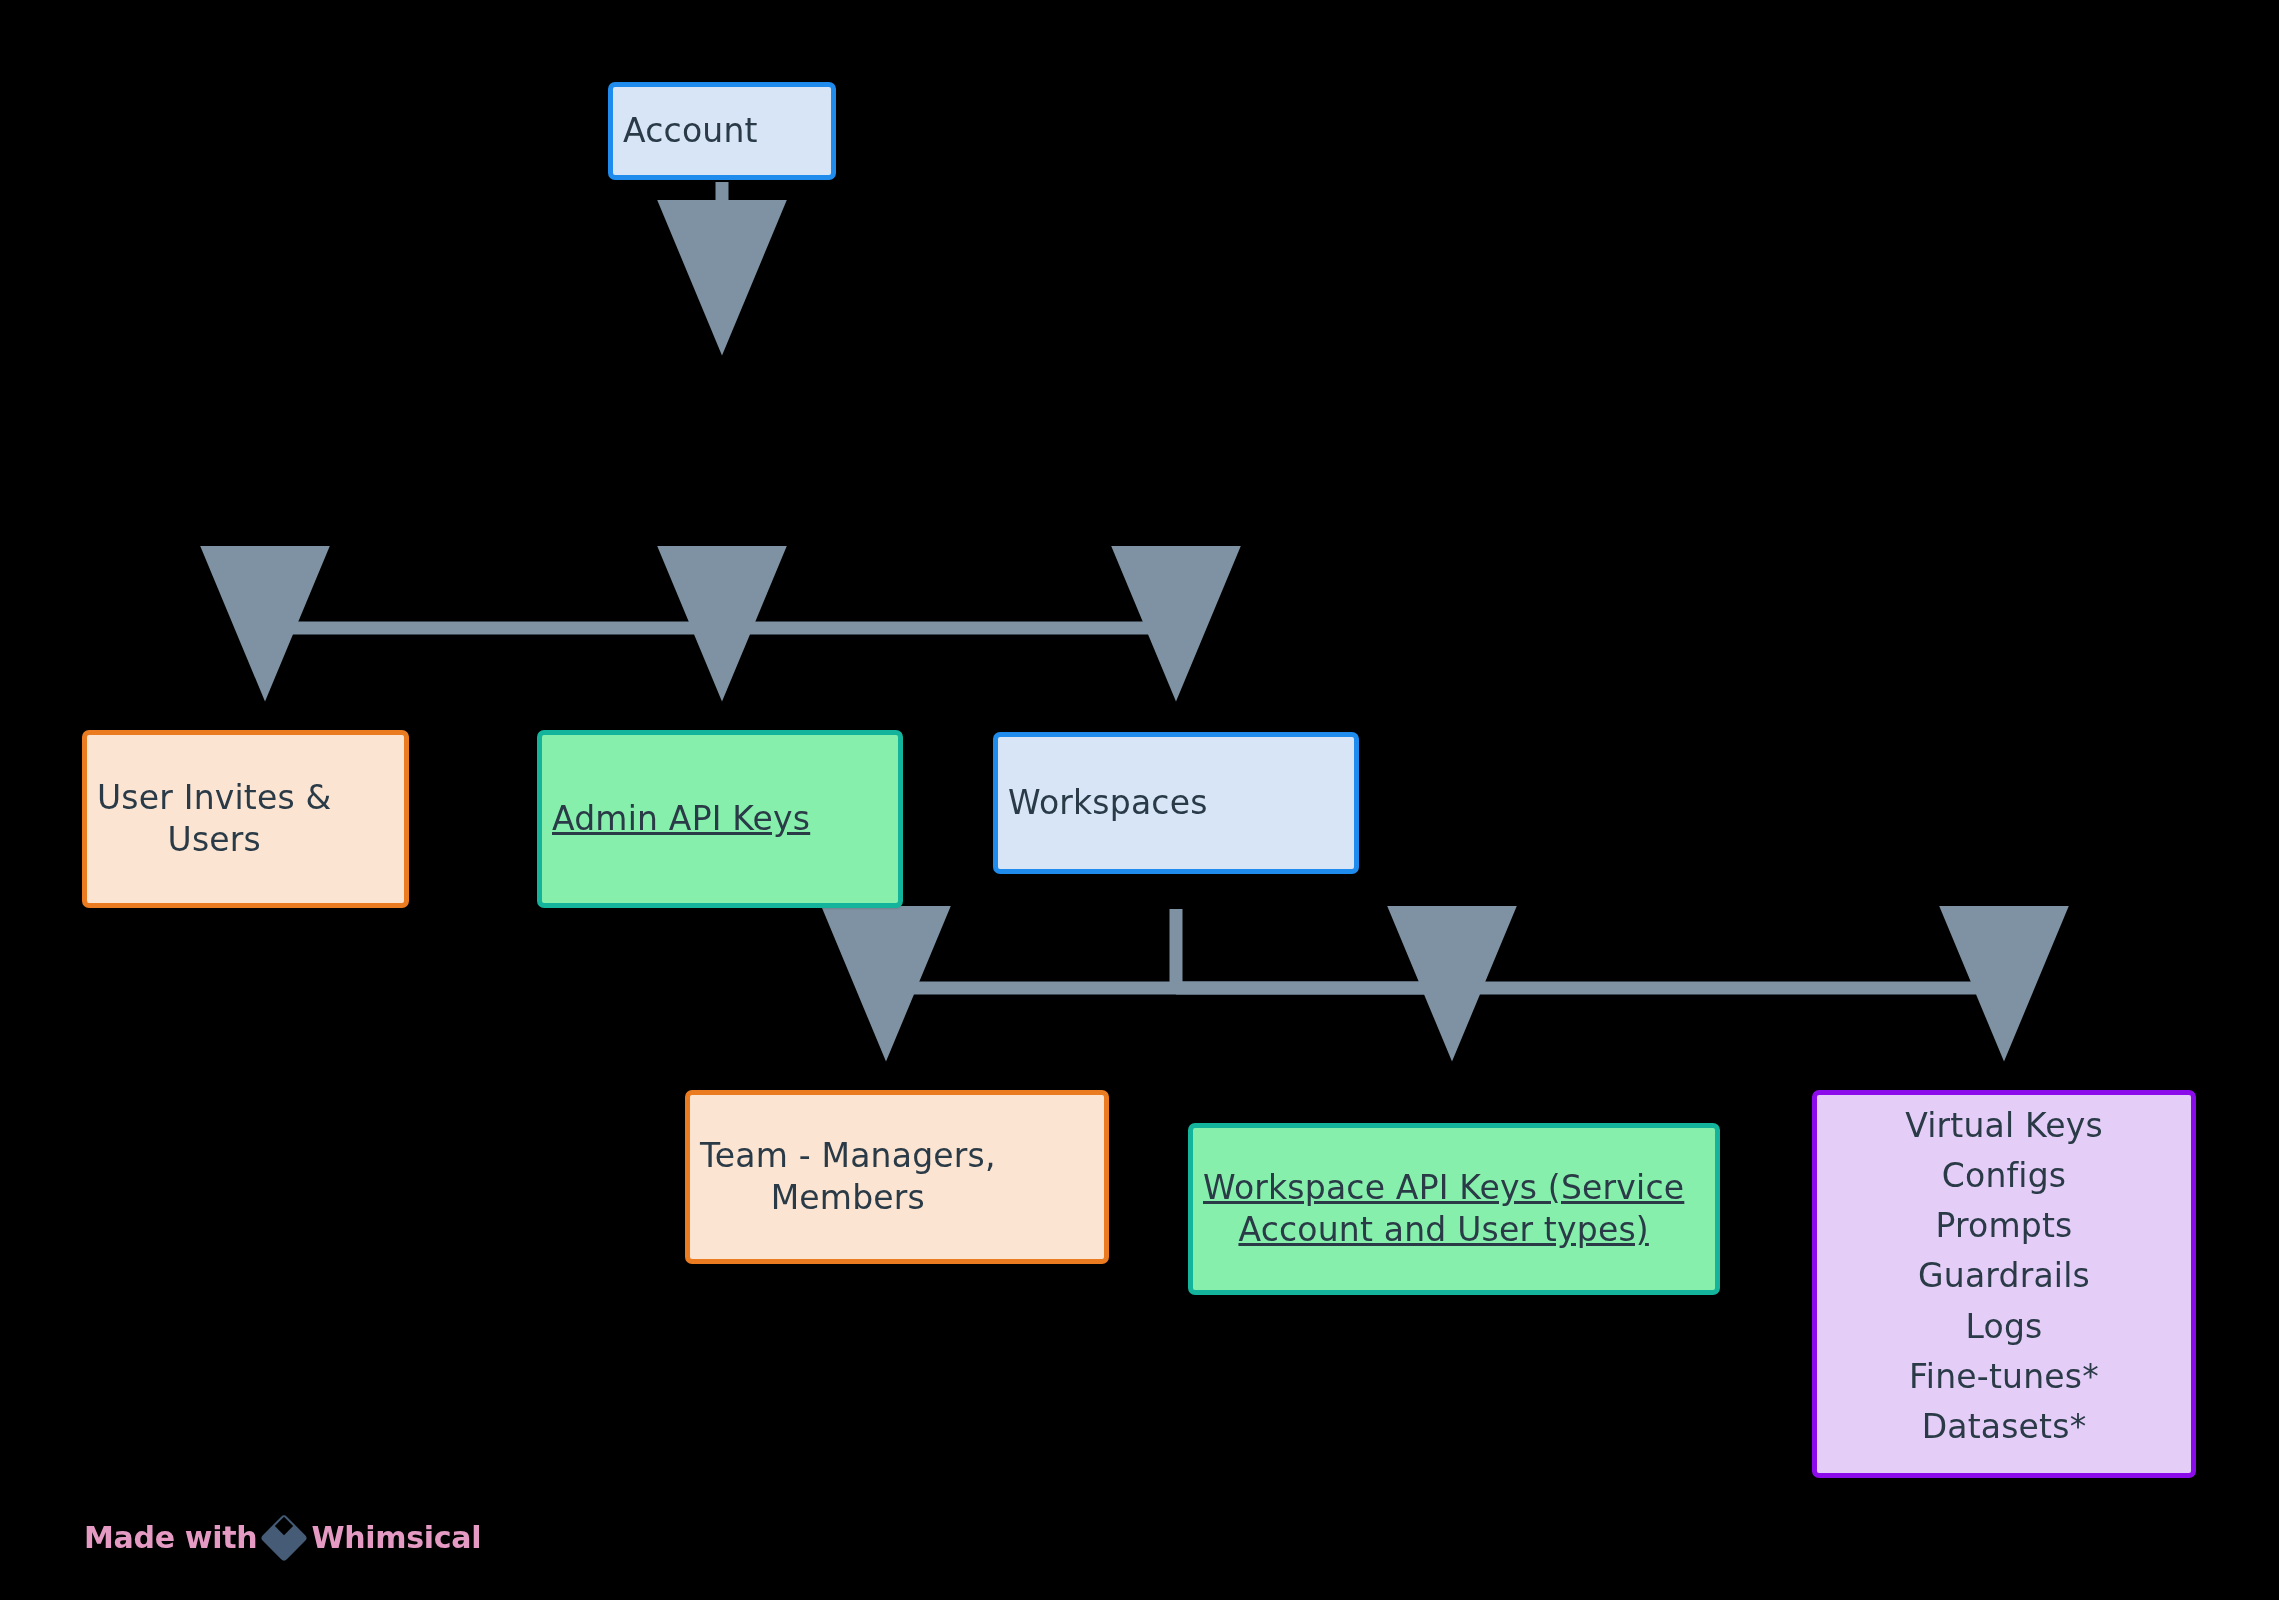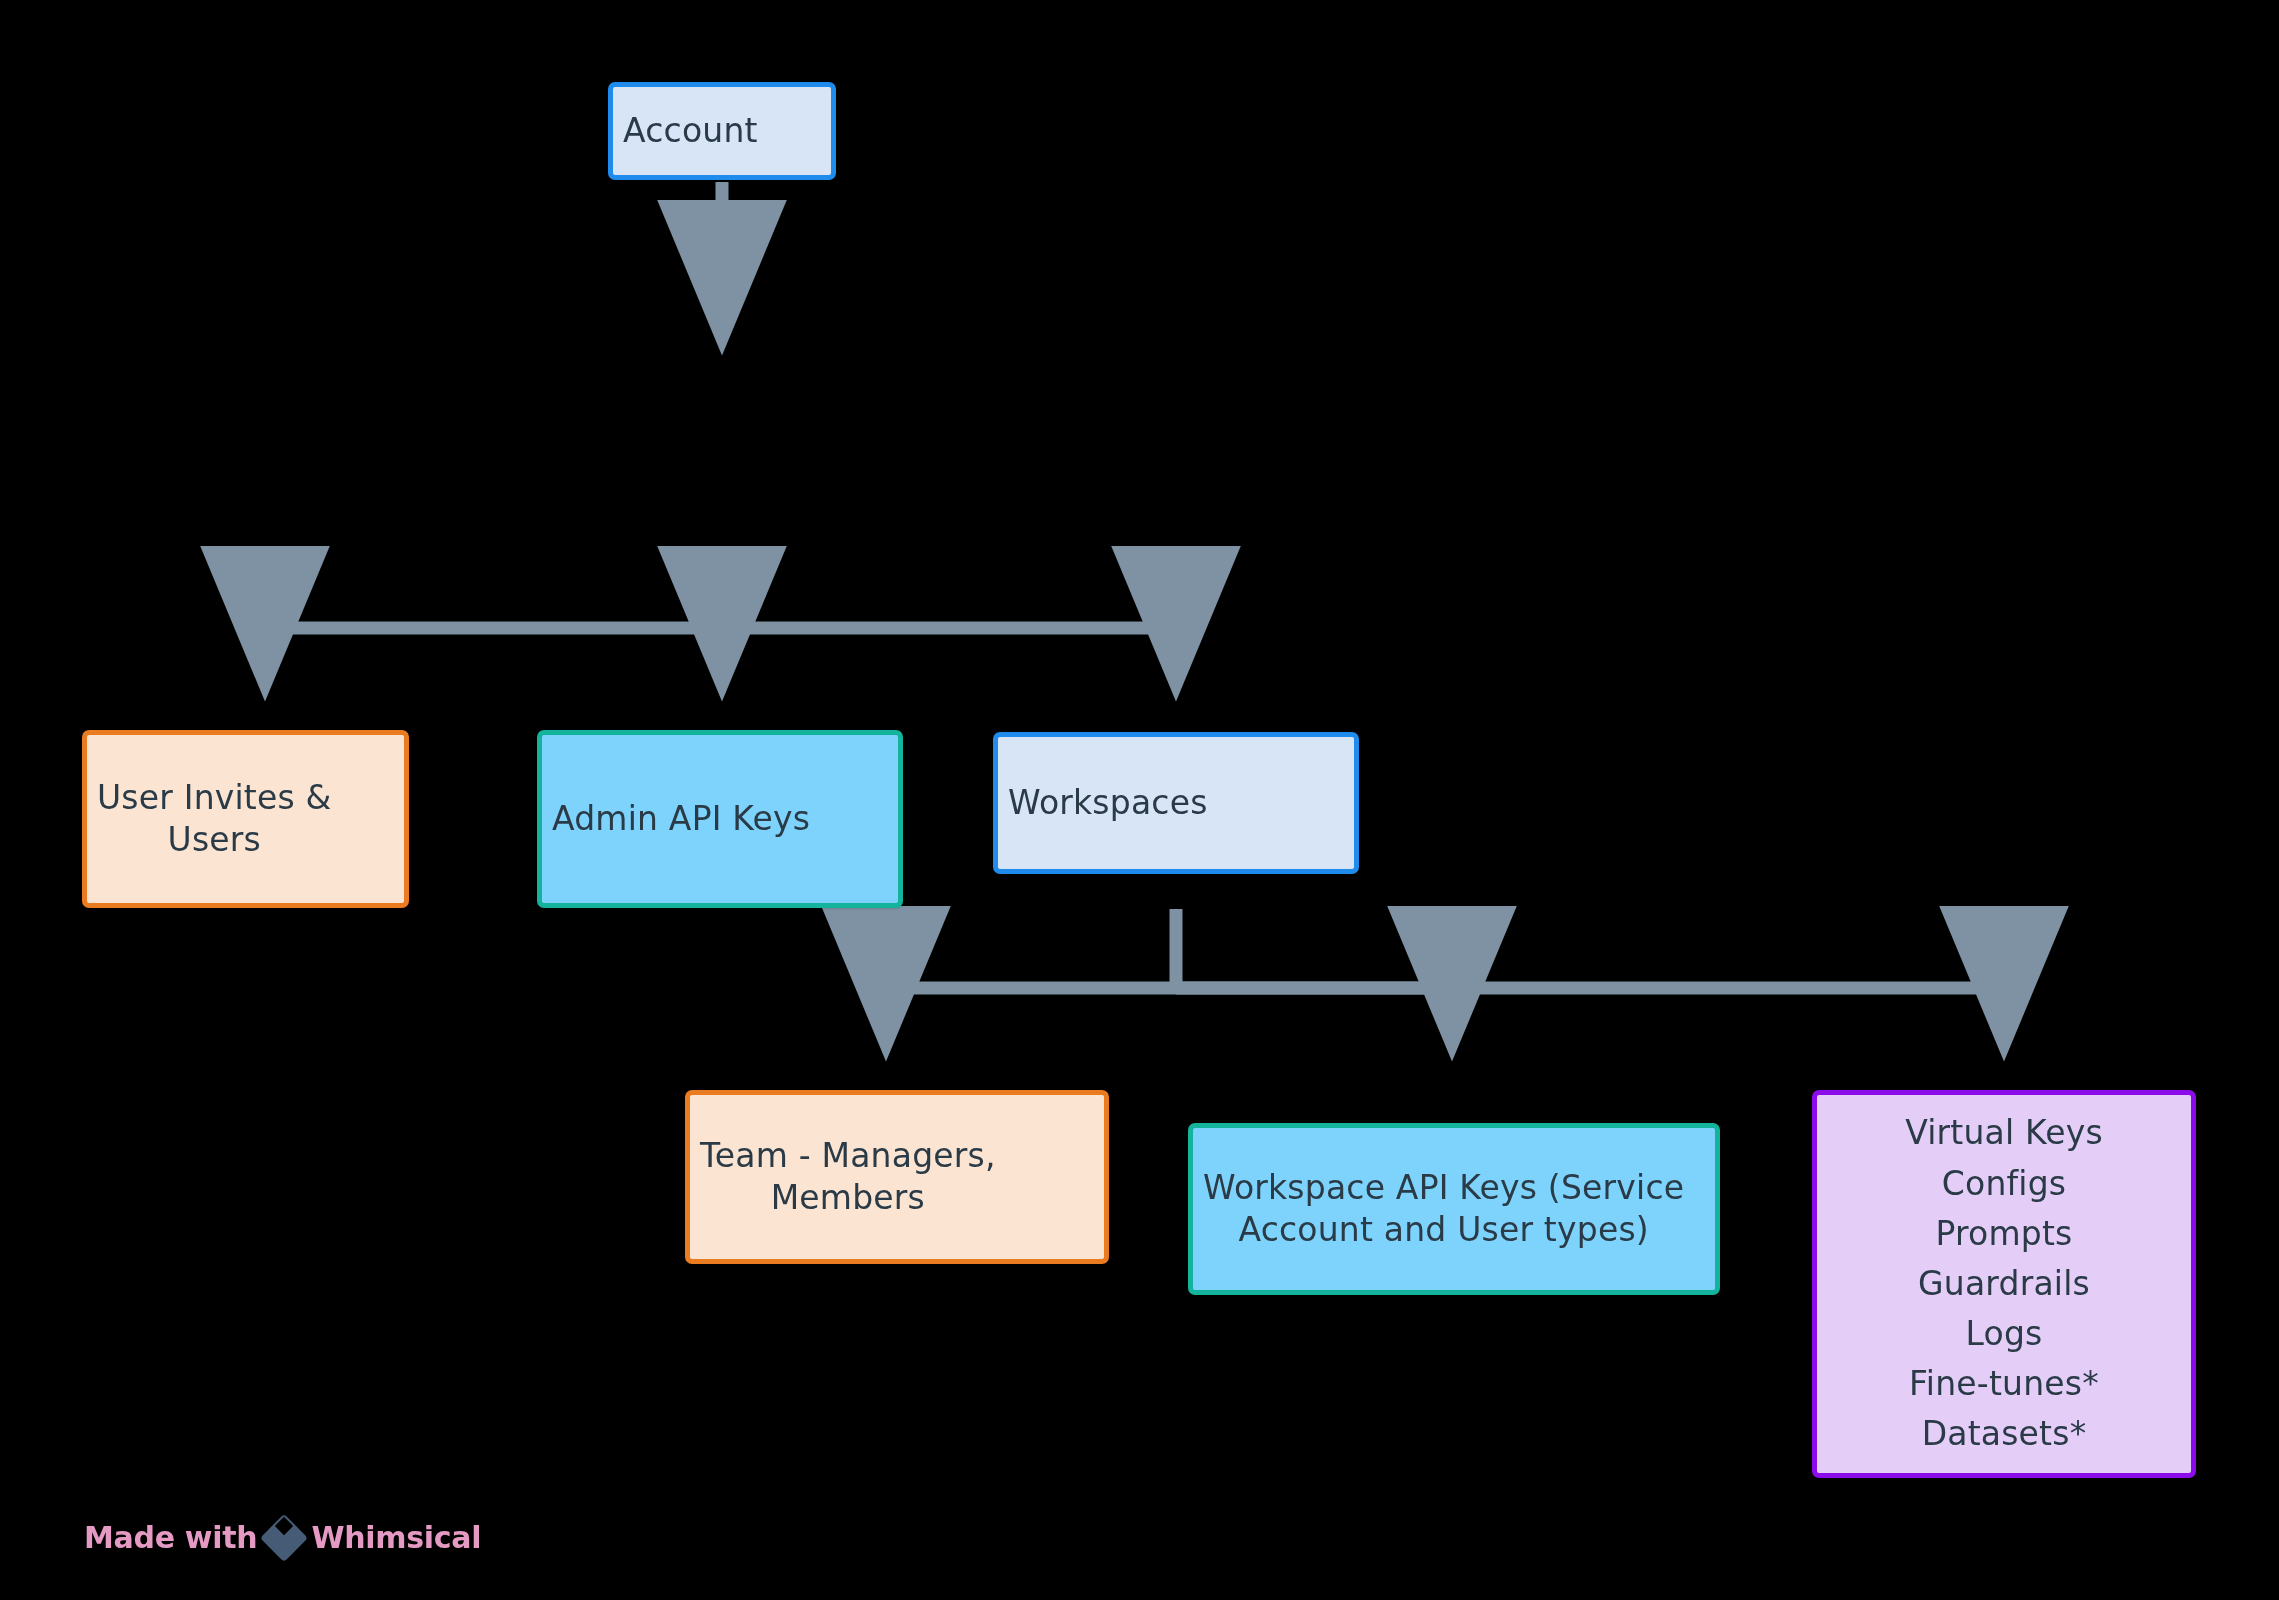--- a/index.html
+++ b/index.html
@@ -42,25 +42,25 @@
     letter-spacing: 0.2px;
     padding: 6px 10px;
     box-shadow: 0 1px 2px rgba(0,0,0,0.12);
   }
   .node .label {
     display: block;
     white-space: pre-line;
   }
   .node.blue   { background: #d7e5f7; border-color: #1f8ced; }
   .node.orange { background: #fbe4d2; border-color: #ea7b21; }
-  .node.teal   { background: #7dd3fc; border-color: #13b39c; }
+  .node.teal   { background: #86efac; border-color: #13b39c; text-decoration: underline; }
   .node.purple { background: #e4cef8; border-color: #8c0bea; }
 
   .node.list {
-    align-items: center;
+    align-items: flex-start;
     justify-content: center;
   }
   .node.list .label {
     line-height: 1.52;
   }
 
   
   #watermark {
     position: absolute;
     left: 84px;

